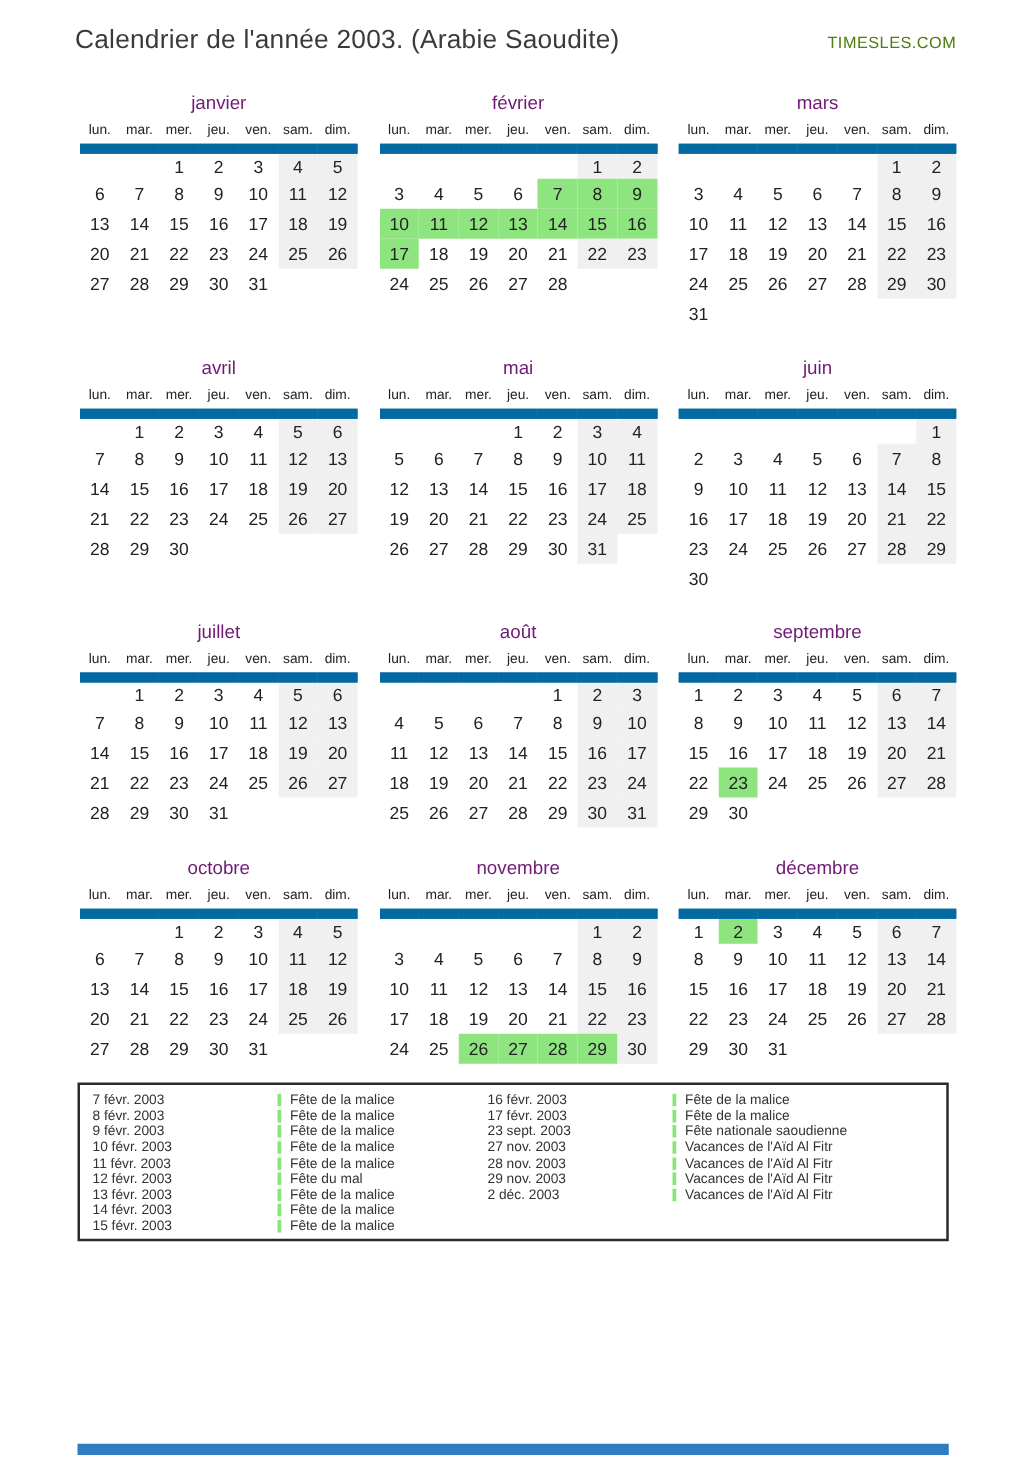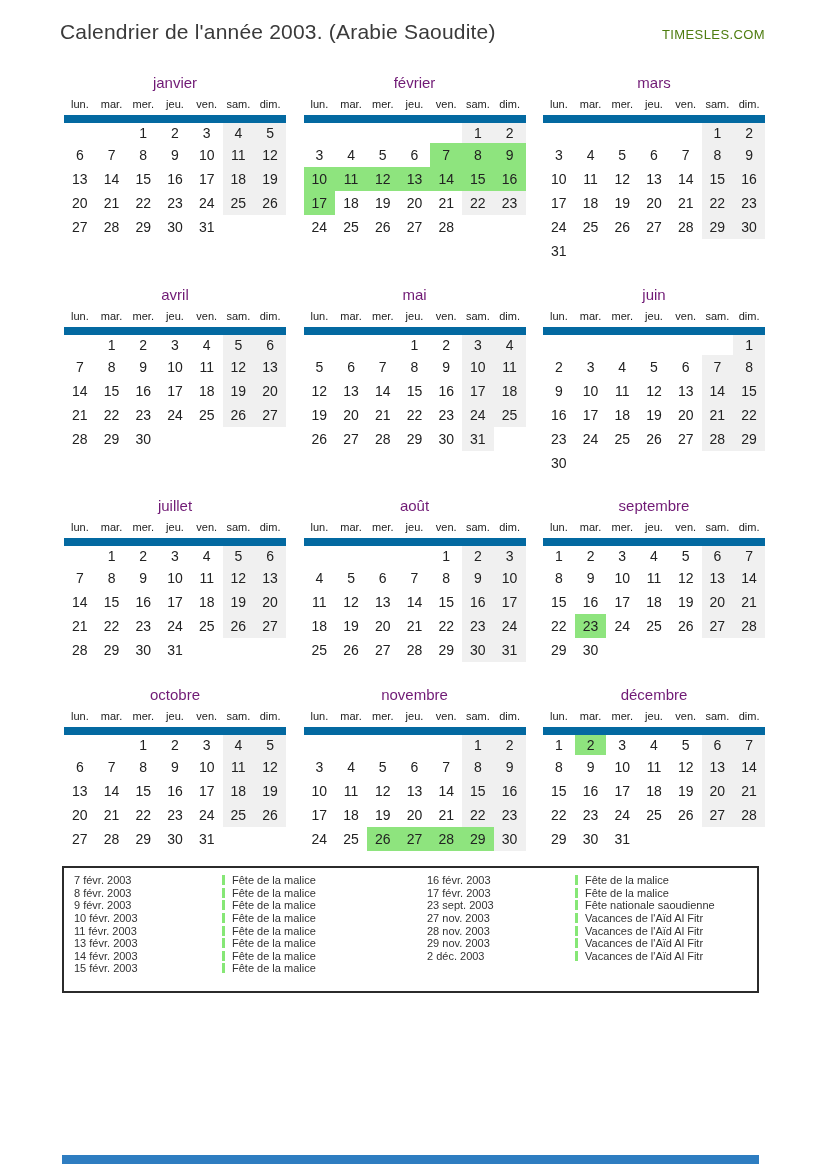--- a/index.html
+++ b/index.html
@@ -44,21 +44,21 @@
   table.cal td {
     height: 24px; font-size: 14px; color: #222;
     text-align: center; padding: 0;
   }
   td.we { background: #f0f0f0; }
   td.hl { background: #8ee47e; }
   .legend {
     position: absolute; left: 62px; top: 866px;
     width: 697px; height: 127px;
     border: 2px solid #2b2b2b;
-    display: flex; padding-top: 6px; gap: 37px;
+    display: flex; padding-top: 6px;
   }
   .lcol { width: 326px; padding-left: 10px; }
   .lcol.c1 { width: auto; flex: 1; padding-left: 0; }
   .lrow {
     display: flex; align-items: center;
     height: 12.6px; font-size: 11px; color: #333;
   }
   .ldate { width: 148px; flex: none; }
   .tick {
     width: 3px; height: 10px; background: #86e776;
@@ -876,20 +876,25 @@
           <span class="ldate">10 févr. 2003</span>
           <span class="tick"></span>
           <span class="llabel">Fête de la malice</span>
         </div>
         <div class="lrow">
           <span class="ldate">11 févr. 2003</span>
           <span class="tick"></span>
           <span class="llabel">Fête de la malice</span>
         </div>
         <div class="lrow">
+          <span class="ldate">12 févr. 2003</span>
+          <span class="tick"></span>
+          <span class="llabel">Fête du mal</span>
+        </div>
+        <div class="lrow">
           <span class="ldate">13 févr. 2003</span>
           <span class="tick"></span>
           <span class="llabel">Fête de la malice</span>
         </div>
         <div class="lrow">
           <span class="ldate">14 févr. 2003</span>
           <span class="tick"></span>
           <span class="llabel">Fête de la malice</span>
         </div>
         <div class="lrow">

